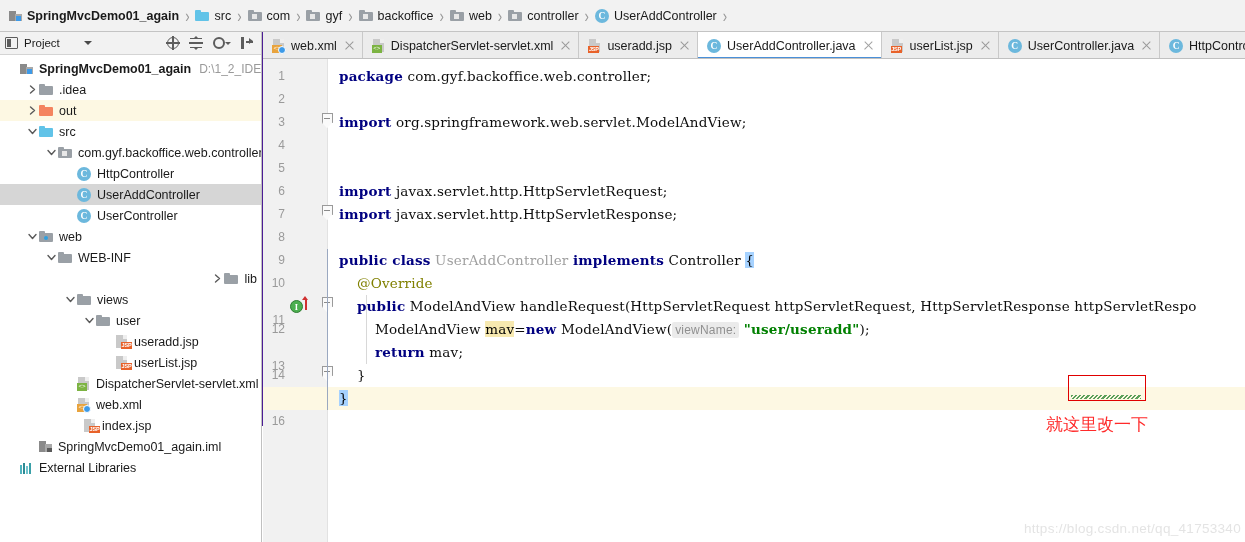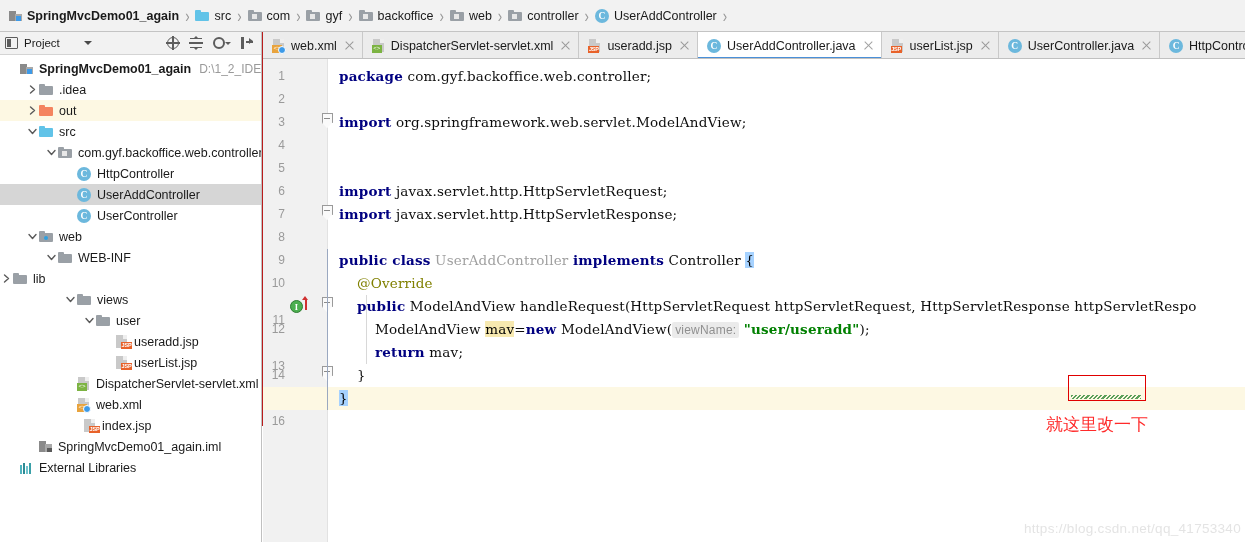--- a/index.html
+++ b/index.html
@@ -6,21 +6,21 @@
   html, body {
     margin: 0; padding: 0;
     width: 1245px; height: 542px;
     overflow: hidden;
     background: #ffffff;
     font-family: "Liberation Sans", sans-serif;
   }
   #app {
     position: relative;
     width: 1245px; height: 426px;
-    background: #b91c1c;
+    background: #4c1d95;
   }
 
   
   .breadcrumb-bar {
     position: absolute; left: 0; top: 0;
     width: 1245px; height: 32px;
     background: #f2f2f2;
     border-bottom: 1px solid #c4c4c4;
     display: flex; align-items: center;
     padding-left: 6px;
@@ -525,21 +525,21 @@
             <svg width="9" height="9" viewBox="0 0 9 9">
               <path d="M1 2.5 L4.5 6.5 L8 2.5" fill="none" stroke="#5a5a5a" stroke-width="1.4" stroke-linecap="round" stroke-linejoin="round"></path>
             </svg>
           </span>
           <span class="ico ico-folder fd-grey">
             <span class="tab"></span>
             <span class="body"></span>
           </span>
           <span class="lbl">WEB-INF</span>
         </div>
-        <div class="trow" style="">
+        <div class="trow" style="padding-left: 64px; justify-content: flex-end;">
           <span class="arr">
             <svg width="9" height="9" viewBox="0 0 9 9">
               <path d="M2.5 1 L6.5 4.5 L2.5 8" fill="none" stroke="#5a5a5a" stroke-width="1.4" stroke-linecap="round" stroke-linejoin="round"></path>
             </svg>
           </span>
           <span class="ico ico-folder fd-grey">
             <span class="tab"></span>
             <span class="body"></span>
           </span>
           <span class="lbl">lib</span>

